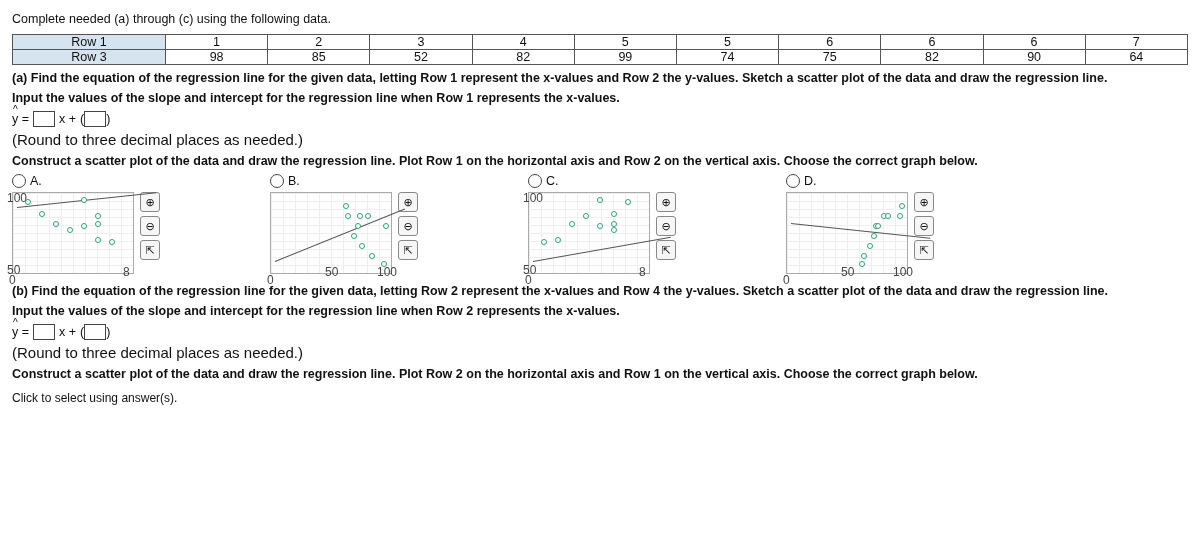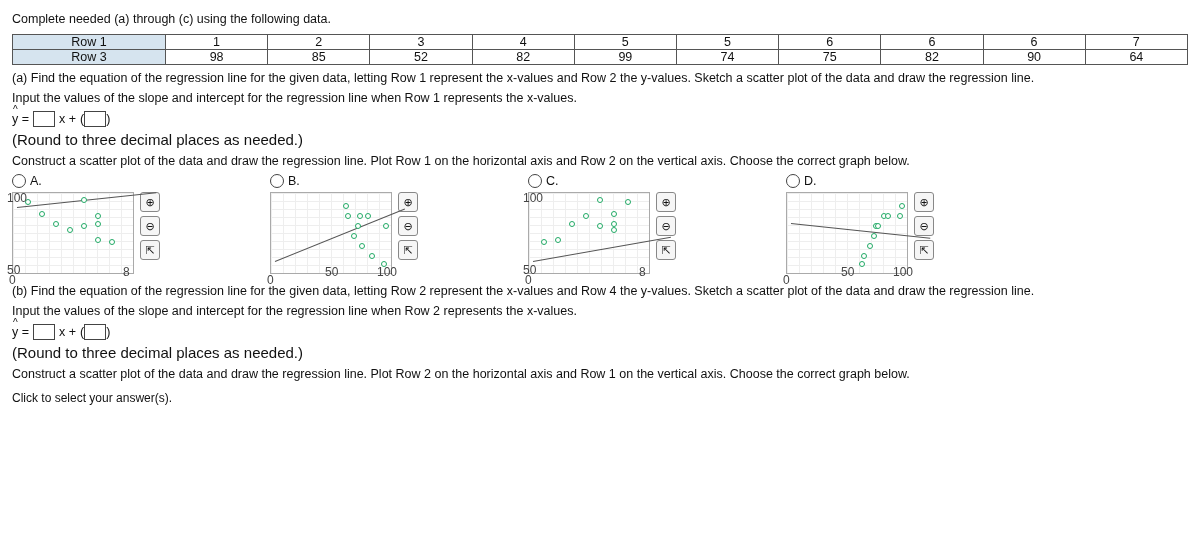--- a/index.html
+++ b/index.html
@@ -22,21 +22,21 @@
     padding: 0 6px;
     text-align: center;
     font-weight: normal;
   }
   table.data .rowlabel {
     background: #d6e4ef;
     text-align: center;
     font-weight: normal;
     width: 140px;
   }
-  .section { margin: 6px 0; }
+  .section { margin: 6px 0; font-weight: bold; }
   .eqline { display:flex; align-items:center; gap:4px; margin:4px 0;}
   .box {
     display:inline-block;
     border:1px solid #444;
     min-width:20px; height:14px;
     background:#fff;
   }
   .paren-box {
     display:inline-flex; align-items:center;
   }
@@ -269,13 +269,13 @@
   <span class="box"></span>
   <span>x +</span>
   <span class="paren-box">
       <span class="box"></span>
     </span>
 </div>
 <div class="note">(Round to three decimal places as needed.)</div>
 
 <div class="section">Construct a scatter plot of the data and draw the regression line. Plot Row 2 on the horizontal axis and Row 1 on the vertical axis. Choose the correct graph below.</div>
 
-<div class="footer">Click to select your answer(s).</div>
+<div class="footer">Click to select using answer(s).</div>
 
 </body></html>

